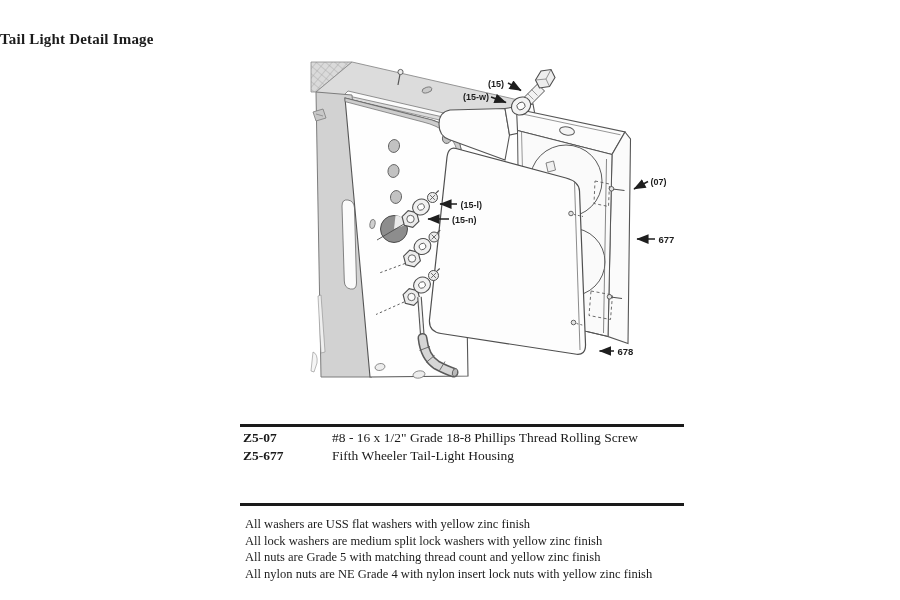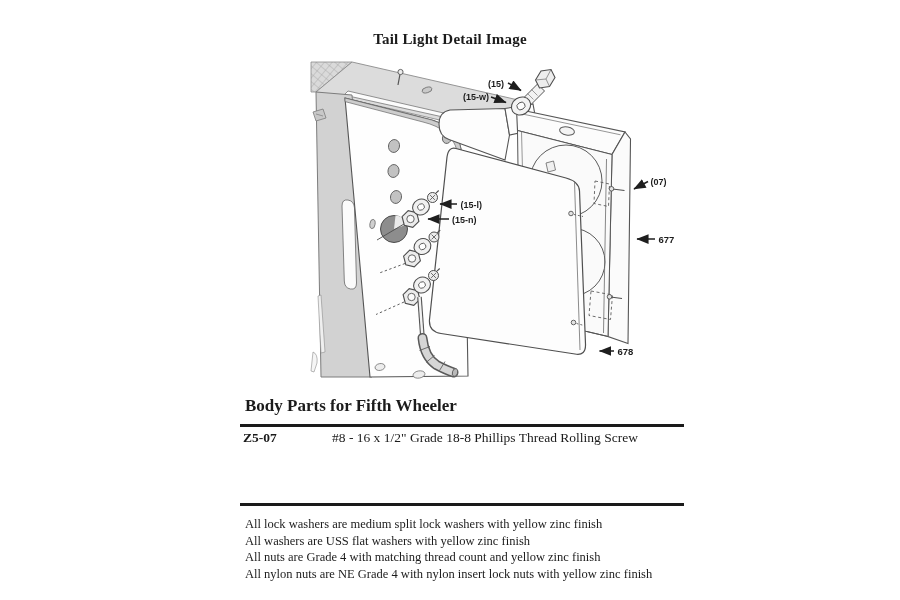--- a/index.html
+++ b/index.html
@@ -1,19 +1,19 @@
 <!DOCTYPE html>
 <html><head>
 <meta charset="utf-8">
 <style>
   html,body{margin:0;padding:0;}
   body{width:900px;height:600px;background:#ffffff;position:relative;overflow:hidden;
        font-family:"Liberation Serif", serif;color:#1b1b1b;}
   .page{position:absolute;inset:0;background:#fff;}
-  .title{position:absolute;top:31px;left:0;width:900px;text-align:center;
+  .title{position:absolute;top:31px;left:0;width:900px;
          font-size:15px;font-weight:bold;letter-spacing:.2px;}
   .diagram-svg{position:absolute;left:0;top:0;width:900px;height:600px;}
   .parts-heading{position:absolute;left:245px;top:396px;font-size:17px;font-weight:bold;}
   .rule{position:absolute;left:240px;width:444px;height:3px;background:#1a1a1a;}
   .rule-top{top:424px;}
   .rule-bottom{top:503px;}
   .parts-table{position:absolute;left:243px;top:429px;width:450px;font-size:13.5px;}
   .t-row{display:flex;line-height:17.8px;white-space:nowrap;align-items:center;}
   .t-part{width:89px;font-weight:bold;flex:0 0 89px;}
   .t-desc{flex:1;}
@@ -151,32 +151,35 @@
       <text class="lbl" x="488" y="86.5">(15)</text>
       <text class="lbl" x="463" y="100">(15-w)</text>
       <text class="lbl" x="460.5" y="207.5">(15-l)</text>
       <text class="lbl" x="452" y="222.5">(15-n)</text>
       <text class="lbl" x="650.5" y="184.5">(07)</text>
       <text class="lbl lbl-big" x="658.5" y="242.5">677</text>
       <text class="lbl lbl-big" x="617.5" y="354.5">678</text>
     </g>
   </svg>
 
-  <div class="parts-heading">Body Parts for Fifth Wheeler</div>
   <div class="rule rule-top"></div>
 
   <div class="parts-table">
     <div class="t-row">
       <span class="t-part">Z5-07</span>
       <span class="t-desc">#8 - 16 x 1/2" Grade 18-8 Phillips Thread Rolling Screw</span>
     </div>
+    <div class="t-row">
+      <span class="t-part">Z5-677</span>
+      <span class="t-desc">Fifth Wheeler Tail-Light Housing</span>
+    </div>
   </div>
 
   <div class="rule rule-bottom"></div>
 
   <div class="notes">
+    <div>All washers are USS flat washers with yellow zinc finish</div>
     <div>All lock washers are medium split lock washers with yellow zinc finish</div>
-    <div>All washers are USS flat washers with yellow zinc finish</div>
-    <div>All nuts are Grade 4 with matching thread count and yellow zinc finish</div>
+    <div>All nuts are Grade 5 with matching thread count and yellow zinc finish</div>
     <div>All nylon nuts are NE Grade 4 with nylon insert lock nuts with yellow zinc finish</div>
   </div>
 
 </div>
 
 </body></html>

